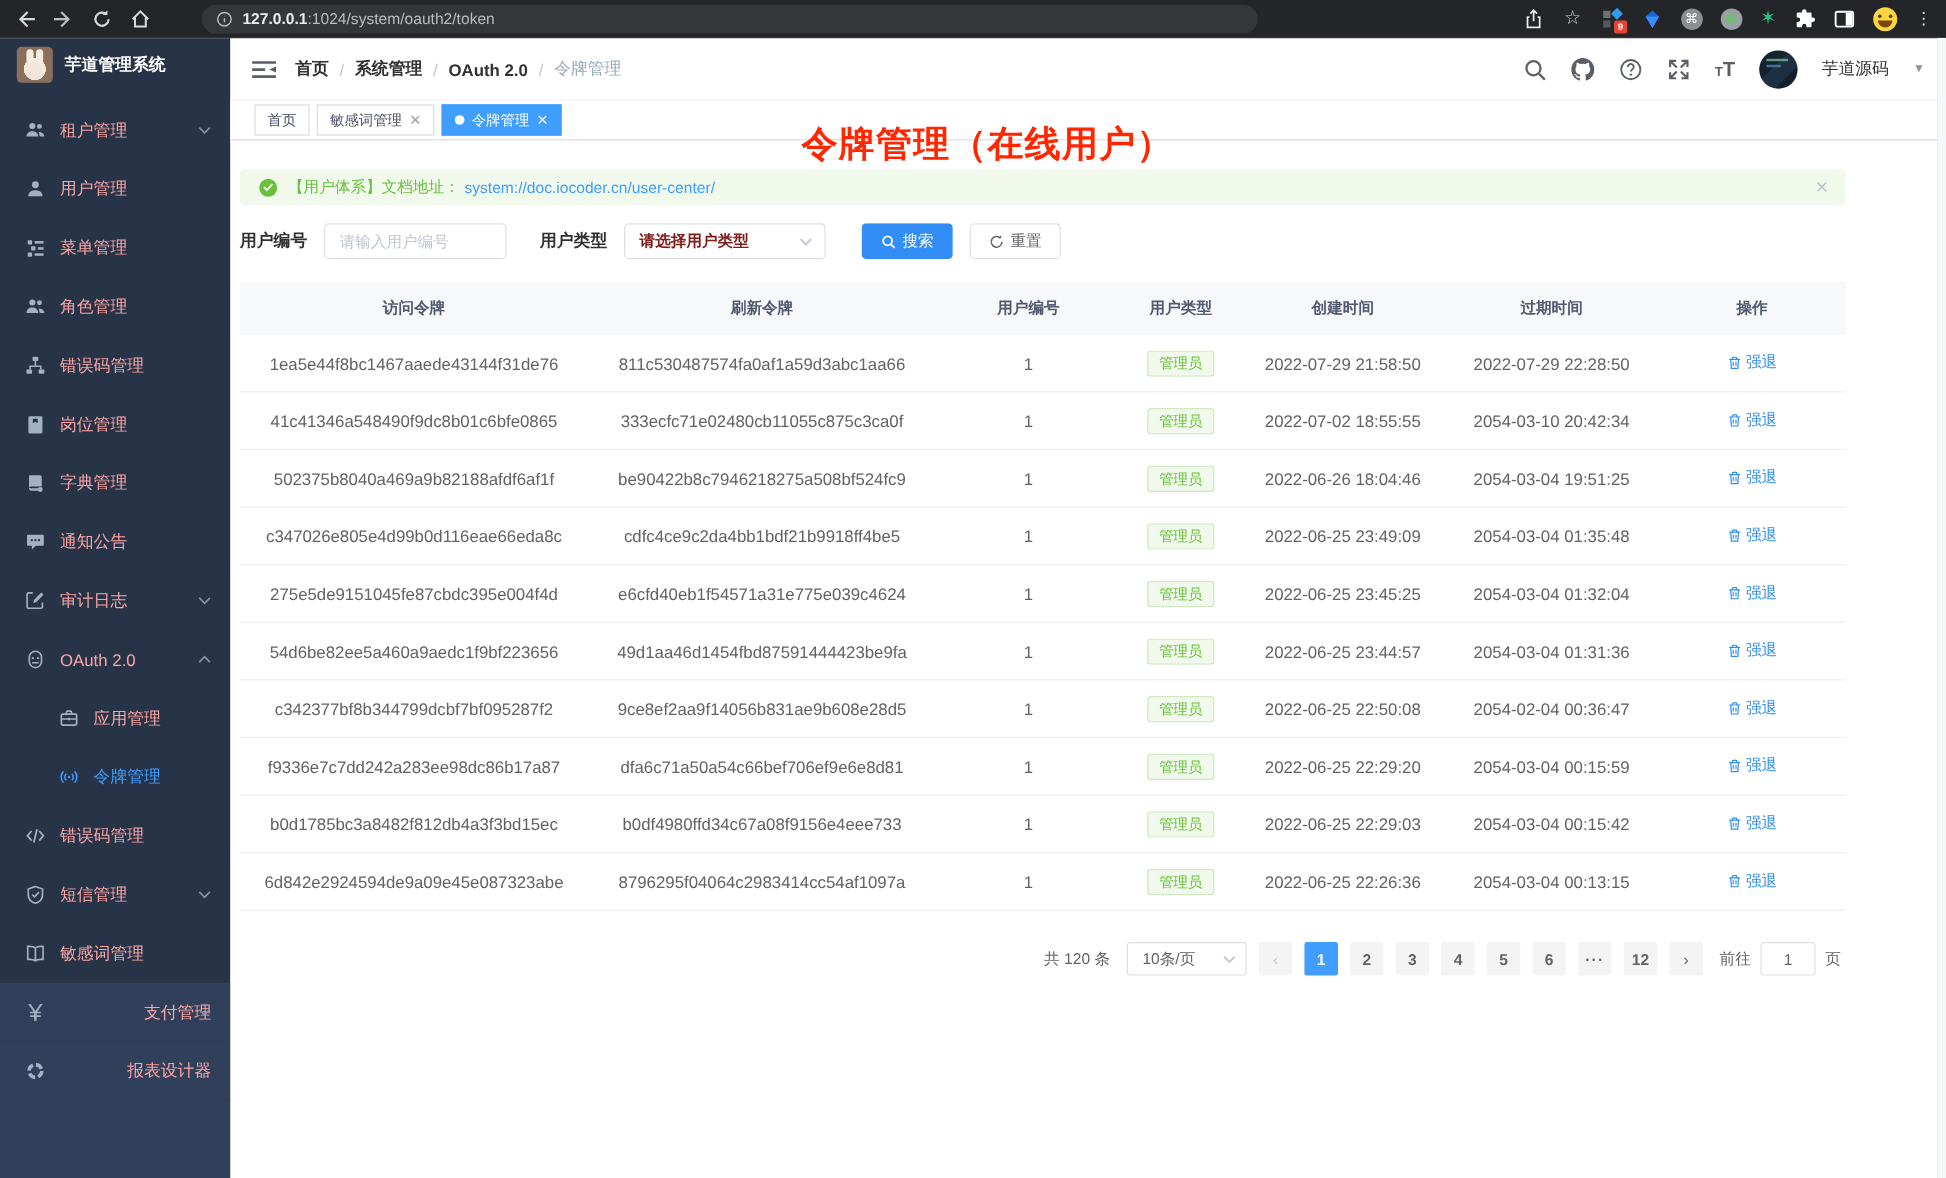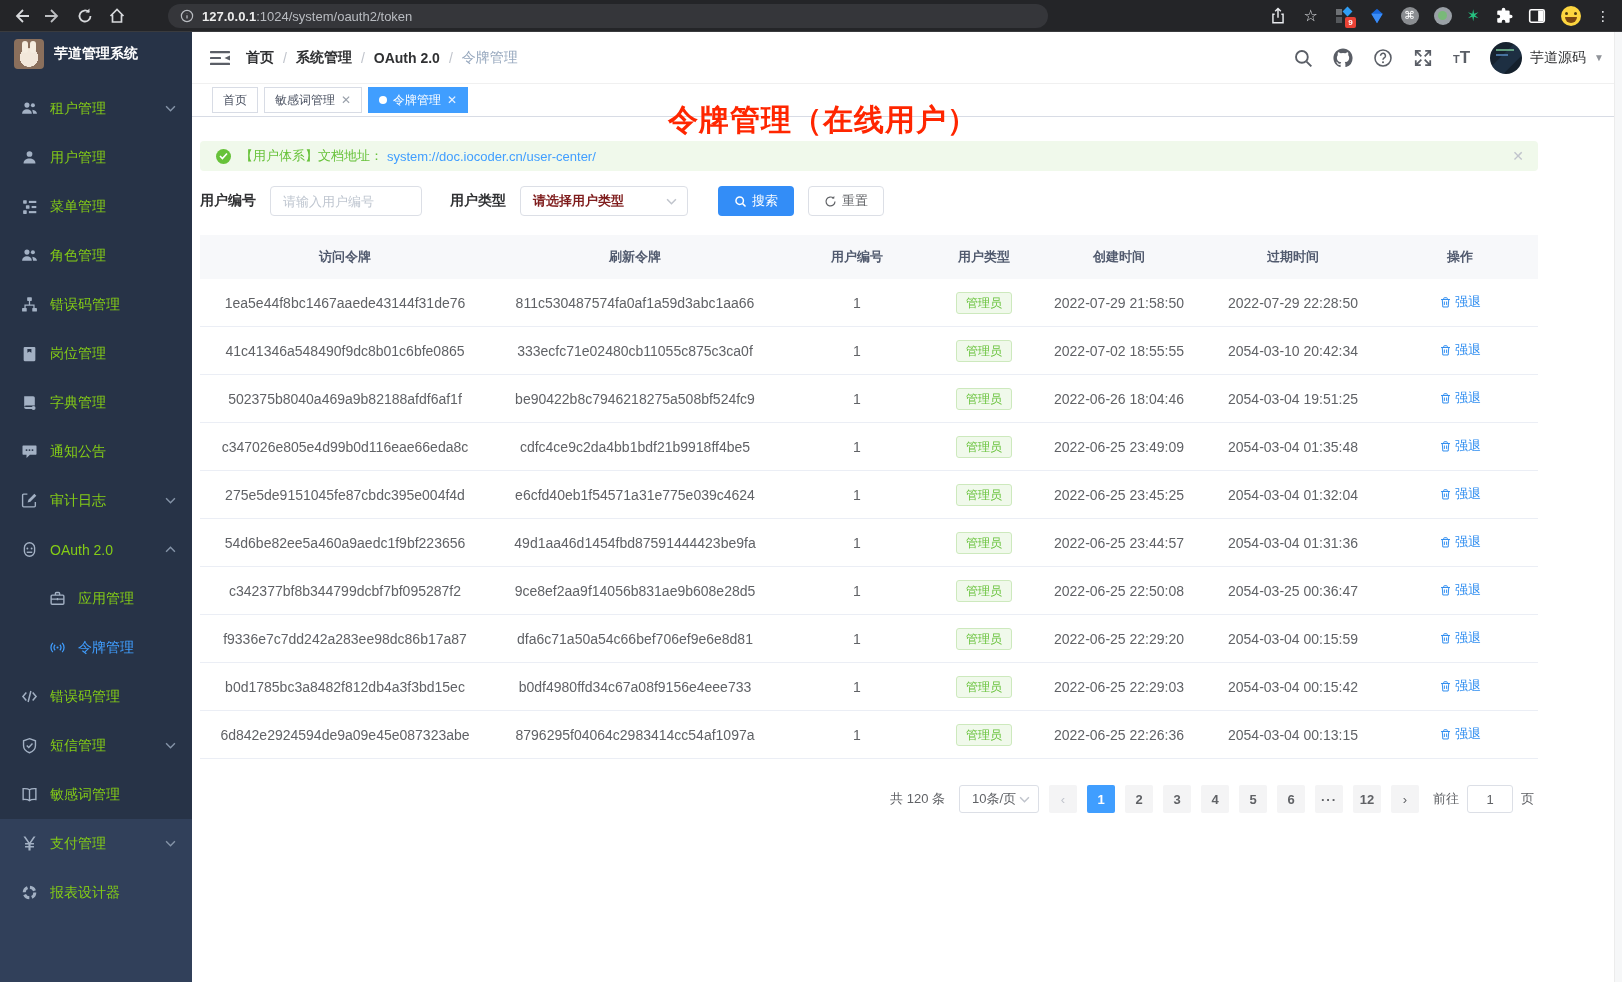--- a/index.html
+++ b/index.html
@@ -42,45 +42,45 @@
   .sidebar { width:192px; background:#273347; flex:none; display:flex; flex-direction:column; }
   .logo-row { height:44px; display:flex; align-items:center; gap:10px; padding:0 14px; flex:none; }
   .logo-img { width:30px; height:30px; border-radius:4px; flex:none;
     background:radial-gradient(circle at 50% 62%, #f2e7da 0 38%, #8a6f5c 39% 100%); position:relative; overflow:hidden; }
   .logo-img:before, .logo-img:after { content:""; position:absolute; top:2px; width:6px; height:12px;
     background:#f5ecdf; border-radius:3px; }
   .logo-img:before { left:8px; } .logo-img:after { right:8px; }
   .app-title { color:#fff; font-size:14px; font-weight:700; white-space:nowrap; }
   .menu { flex:1; padding-top:8px; }
   .menu-item { height:49px; display:flex; align-items:center; padding:0 16px 0 20px;
-    color:#84cc16; font-size:14px; cursor:pointer; position:relative; }
+    color:#fca5a5; font-size:14px; cursor:pointer; position:relative; }
   .menu-item .mi-icon { width:18px; height:18px; margin-right:12px; color:#a3b1c4; flex:none;
     display:flex; align-items:center; justify-content:center; font-size:15px; }
   .menu-item .mi-icon svg { width:17px; height:17px; }
   .menu-item.sub { padding-left:48px; }
   .menu-item.active, .menu-item.active .mi-icon { color:#409eff; }
   .menu-item .mi-chevron { position:absolute; right:16px; color:#8594a8; }
   .menu-item .mi-chevron svg { width:11px; height:7px; }
   .menu-item .mi-chevron.up svg { transform:rotate(180deg); }
-  .side-light { background:#31405a; }
+  .side-light { background:#31405a;justify-content:space-between; }
   .side-filler { flex:1; background:#31405a; }
 
   
   .main { flex:1; display:flex; flex-direction:column; background:#fff; position:relative; }
   .navbar { height:52px; display:flex; align-items:center; padding:0 18px; border-bottom:1px solid #f0f0f0; }
   .hamburger { width:20px; height:16px; color:#5a5e66; margin-right:16px; cursor:pointer; }
   .breadcrumb { display:flex; align-items:center; gap:9px; font-size:14px; }
   .bc-item { color:#303133; font-weight:700; cursor:pointer; }
   .bc-item.last { color:#97a8be; font-weight:400; cursor:default; }
   .bc-sep { color:#c0c4cc; font-weight:400; }
   .nav-right { margin-left:auto; display:flex; align-items:center; gap:20px; }
   .nav-ic { width:20px; height:20px; color:#5a5e66; cursor:pointer; display:flex; align-items:center; justify-content:center; }
   .fontsize-ic { color:#5a5e66; font-weight:700; cursor:pointer; display:flex; align-items:baseline; }
   .fontsize-ic .small { font-size:11px; } .fontsize-ic .big { font-size:17px; }
-  .user-box { display:flex; align-items:center; gap:8px; cursor:pointer; }
+  .user-box { display:flex; align-items:center; gap:20px; cursor:pointer; }
   .avatar { width:32px; height:32px; border-radius:50%; flex:none;
     background:linear-gradient(135deg,#16222f 0 40%,#1d2f42 41% 70%,#14202c 71%); position:relative; overflow:hidden; }
   .avatar:before { content:""; position:absolute; left:6px; top:7px; width:18px; height:2px; background:#7fd0a0; opacity:.7; }
   .avatar:after { content:""; position:absolute; left:6px; top:12px; width:12px; height:2px; background:#5b90c9; opacity:.7; }
   .user-name { font-size:14px; color:#303133; }
   .user-caret { color:#909399; font-size:10px; }
 
   .tabbar { height:33px; border-bottom:1px solid #d8dce5; display:flex; align-items:center;
     padding-left:20px; gap:6px; background:#fff; }
   .tab { height:26px; display:inline-flex; align-items:center; padding:0 10px; gap:6px;
@@ -126,21 +126,21 @@
   .tr { display:flex; height:48px; align-items:center; border-bottom:1px solid #ebeef5; }
   .td { font-size:14px; color:#606266; text-align:center; overflow:hidden; white-space:nowrap; }
   .tag-success { display:inline-block; font-size:12px; color:#67c23a; background:#f0f9eb;
     border:1px solid #cde9bd; border-radius:3px; padding:3px 9px; line-height:14px; }
   .act-link { color:#2d8cf0; font-size:13px; display:inline-flex; align-items:center; gap:3px; cursor:pointer; }
   .act-link svg { width:13px; height:13px; }
 
   .pagi { margin-top:26px; display:flex; align-items:center; justify-content:flex-end; gap:10px;
     padding-right:4px; }
   .pagi-total { font-size:13px; color:#606266; margin-right:4px; }
-  .pagi-size { width:80px; height:28px; border:1px solid #dcdfe6; border-radius:3px;
+  .pagi-size { width:100px; height:28px; border:1px solid #dcdfe6; border-radius:3px;
     display:flex; align-items:center; justify-content:space-between; padding:0 8px 0 12px;
     font-size:13px; color:#606266; cursor:pointer; }
   .pagi-size .sel-caret { color:#c0c4cc; }
   .pbtn { min-width:28px; height:28px; background:#f4f4f5; border-radius:2px; font-size:13px;
     font-weight:700; color:#606266; display:flex; align-items:center; justify-content:center;
     cursor:pointer; padding:0 4px; }
   .pbtn.arrow { color:#c0c4cc; font-weight:400; }
   .pbtn.arrow.next { color:#606266; }
   .pbtn.active { background:#409eff; color:#fff; }
   .pbtn.dots { letter-spacing:1px; color:#606266; }
@@ -629,21 +629,21 @@
                       <path d="M2.5 4.3h11M5.8 4.3V3a.9.9 0 01.9-.9h2.6a.9.9 0 01.9.9v1.3M4 4.3l.7 9.2h6.6l.7-9.2M6.6 6.8v4.2M9.4 6.8v4.2"></path>
                     </svg>
                   </span>强退</span></span>
             </div>
             <div class="tr">
               <span class="td" style="width:290px">c342377bf8b344799dcbf7bf095287f2</span>
               <span class="td" style="width:290px">9ce8ef2aa9f14056b831ae9b608e28d5</span>
               <span class="td" style="width:154px">1</span>
               <span class="td" style="width:100px"><span class="tag-success">管理员</span></span>
               <span class="td" style="width:170px">2022-06-25 22:50:08</span>
-              <span class="td" style="width:178px">2054-03-25 00:36:47</span>
+              <span class="td" style="width:178px">2054-02-04 00:36:47</span>
               <span class="td" style="width:156px"><span class="act-link"><span>
                     <svg viewBox="0 0 16 16" fill="none" stroke="currentColor" stroke-width="1.2">
                       <path d="M2.5 4.3h11M5.8 4.3V3a.9.9 0 01.9-.9h2.6a.9.9 0 01.9.9v1.3M4 4.3l.7 9.2h6.6l.7-9.2M6.6 6.8v4.2M9.4 6.8v4.2"></path>
                     </svg>
                   </span>强退</span></span>
             </div>
             <div class="tr">
               <span class="td" style="width:290px">f9336e7c7dd242a283ee98dc86b17a87</span>
               <span class="td" style="width:290px">dfa6c71a50a54c66bef706ef9e6e8d81</span>
               <span class="td" style="width:154px">1</span>

